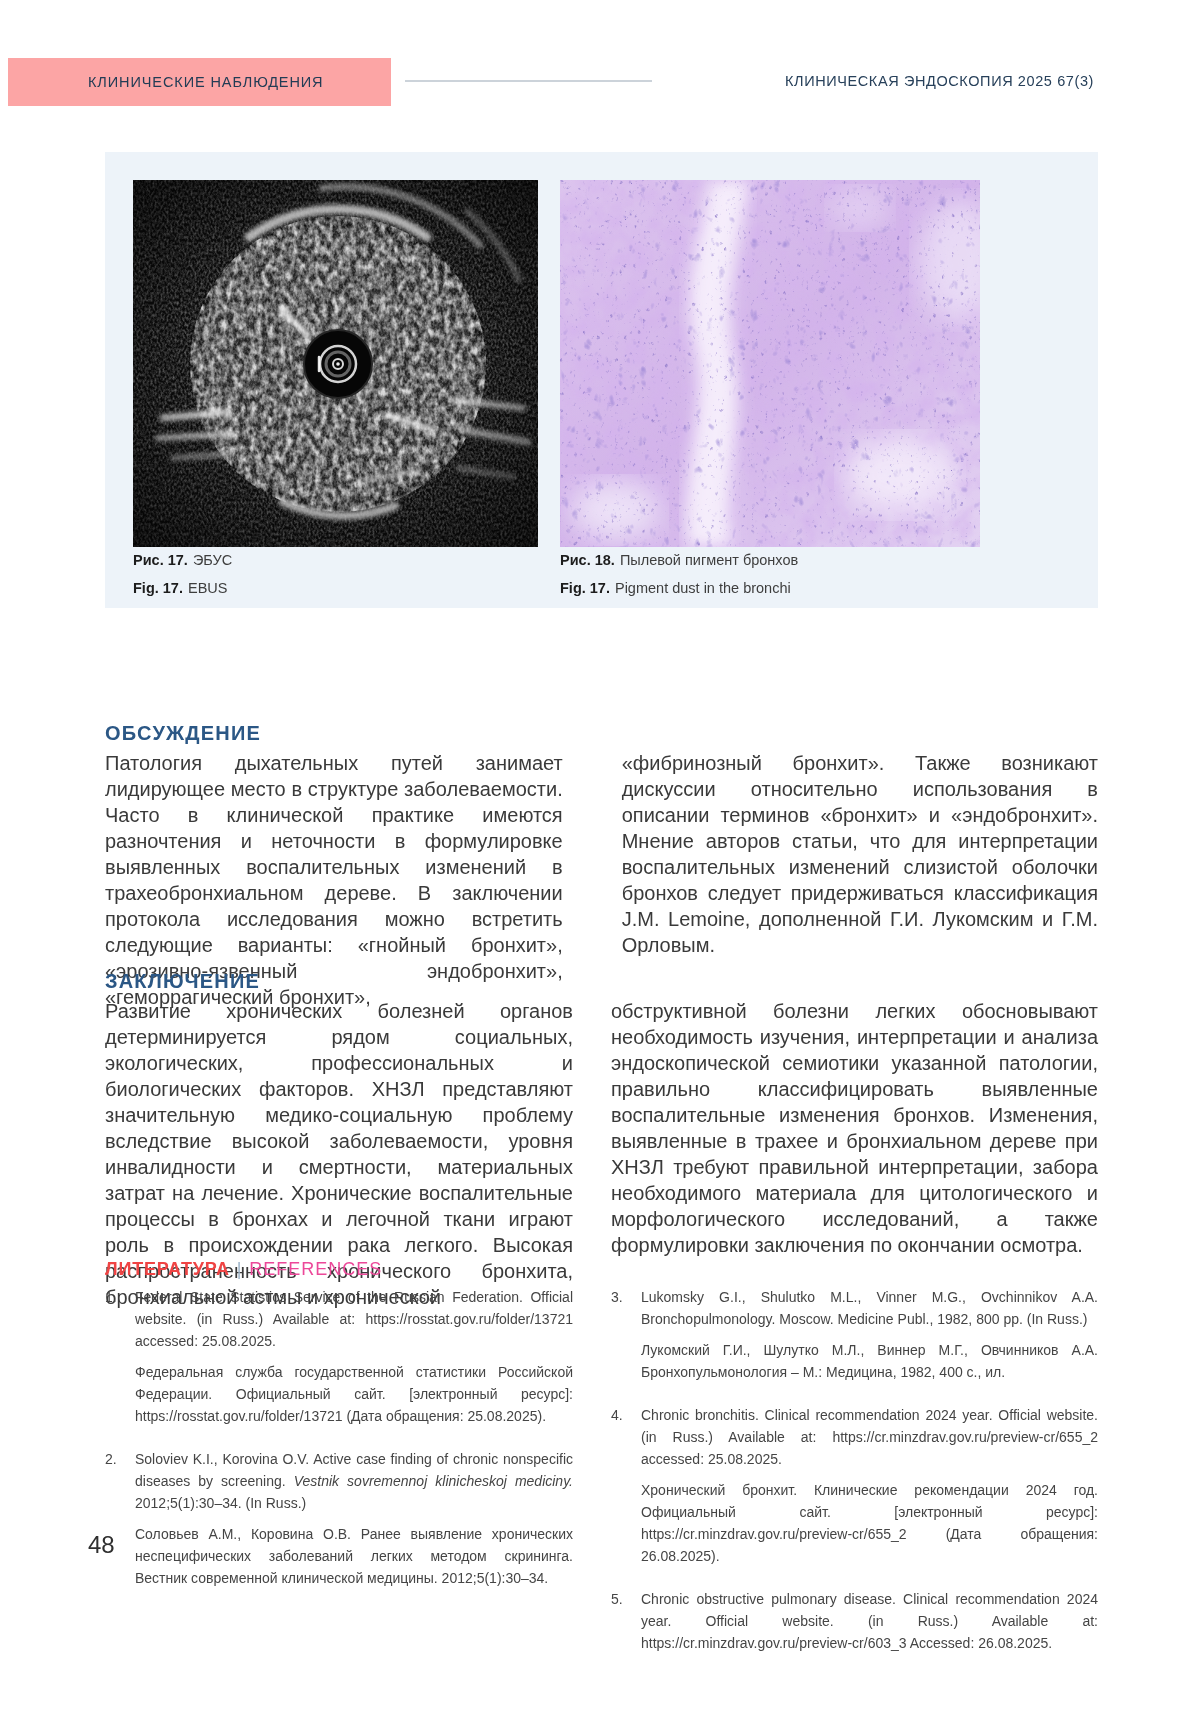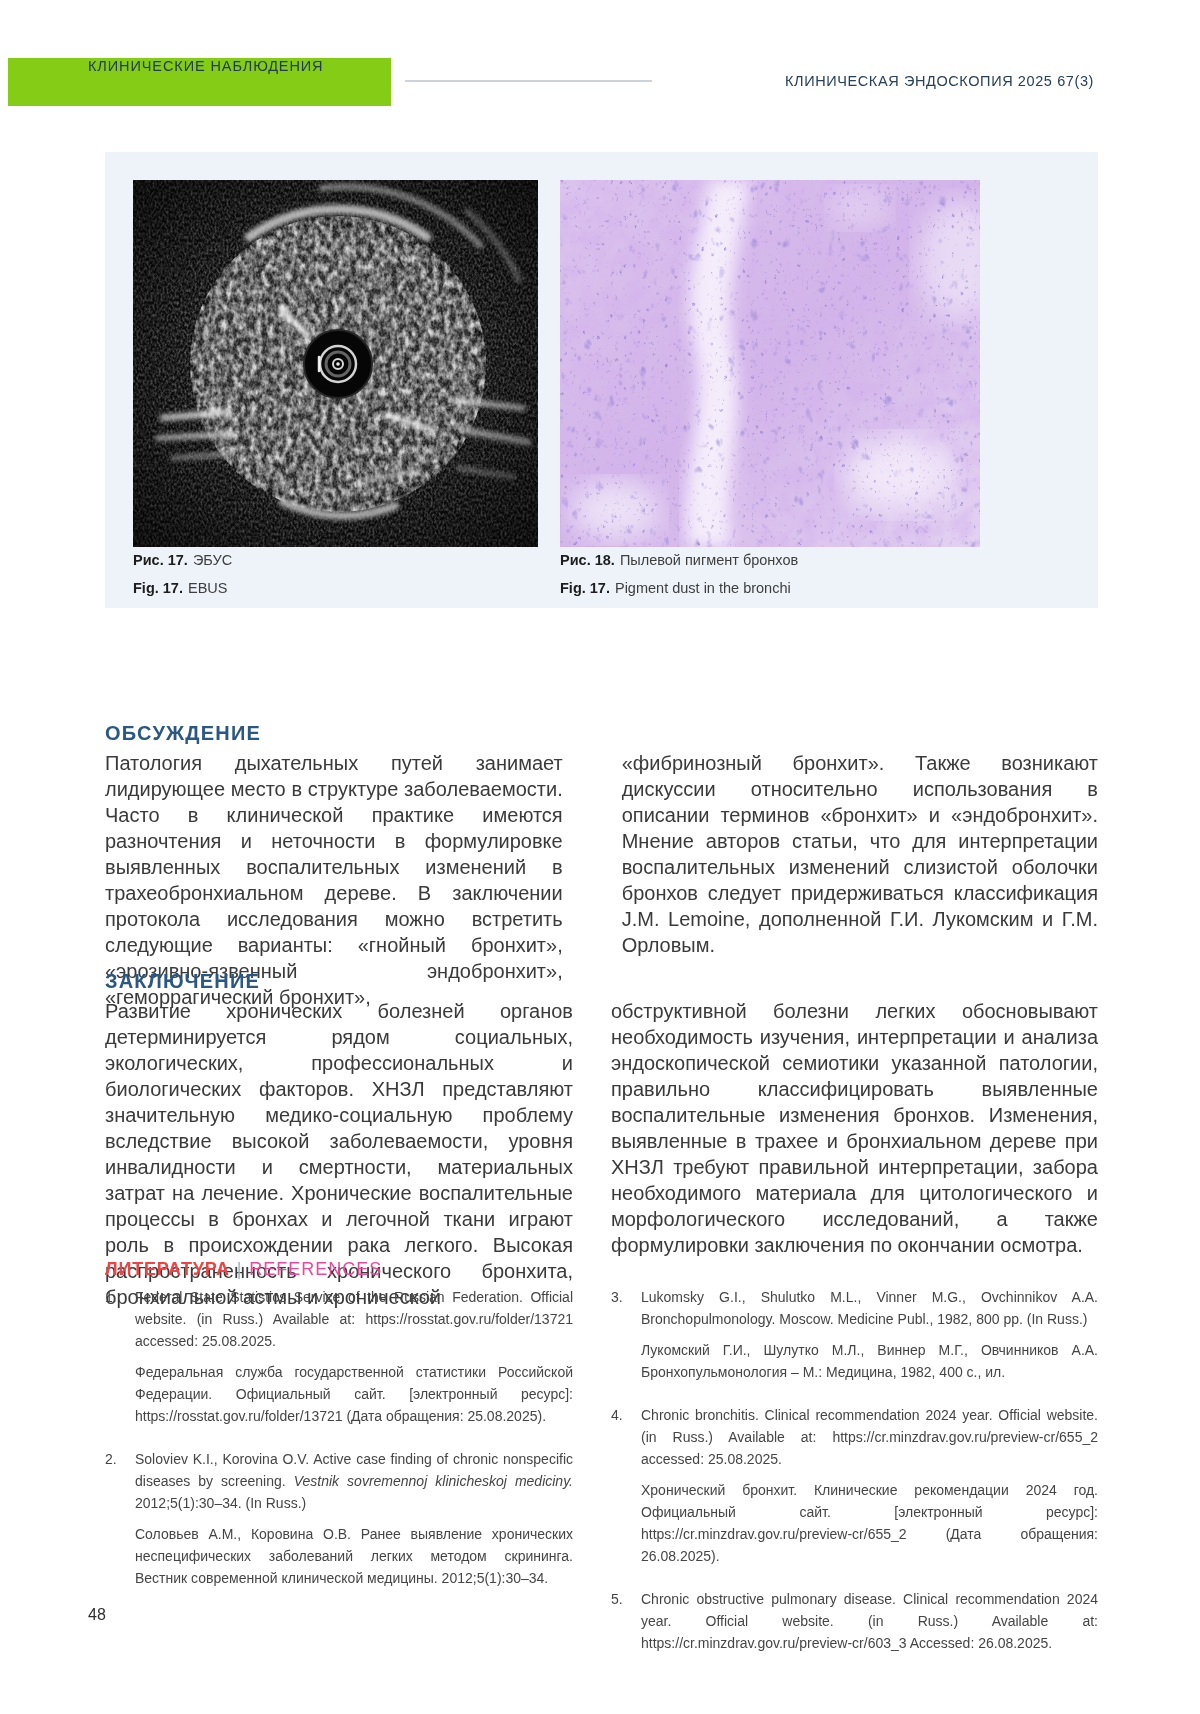--- a/index.html
+++ b/index.html
@@ -1,21 +1,21 @@
 <!DOCTYPE html>
 <html lang="ru"><head>
 <meta charset="utf-8">
 <style>
   html,body{margin:0;padding:0;background:#ffffff;width:1200px;height:1714px;overflow:hidden;
     font-family:"Liberation Sans", sans-serif;}
   .page{position:absolute;inset:0;width:1200px;height:1714px;background:#fff;}
 
   
   .header-tag{position:absolute;left:8px;top:58px;width:383px;height:48px;box-sizing:border-box;
-    background:#84cc16;display:flex;padding-left:80px;
+    background:#fca5a5;display:flex;align-items:center;padding-left:80px;
     color:#223c55;font-size:14.5px;letter-spacing:0.9px;}
   .header-rule{position:absolute;left:405px;top:80px;width:247px;height:2px;background:#ccd3da;}
   .journal-title{position:absolute;top:73px;right:106px;color:#27405a;font-size:14.5px;letter-spacing:0.6px;}
 
   
   .figure-panel{position:absolute;left:105px;top:152px;width:993px;height:456px;background:#edf3f9;}
   .fig-img{position:absolute;top:28px;overflow:hidden;}
   .fig-ebus{left:28px;width:405px;height:367px;background:#0c0c0c;}
   .fig-histo{left:455px;width:420px;height:367px;background:#d7bcec;}
   .cap-row{position:absolute;font-size:14.5px;color:#3e3e3e;white-space:nowrap;}
@@ -39,21 +39,21 @@
   .refs-heading .h-div{color:#9db4c9;font-weight:normal;margin:0 7px;}
   .refs-heading .h-en{font-weight:normal;color:#ec4899;letter-spacing:1px;}
   .refs-row{position:absolute;left:105px;top:1286px;width:993px;display:flex;}
   .ref{display:flex;margin-bottom:12px;}
   .ref-num{width:30px;flex-shrink:0;font-size:14px;line-height:22px;color:#454545;}
   .ref-body{flex:1;}
   .ref-body p{margin:0 0 9px 0;font-size:14px;line-height:22px;color:#454545;text-align:justify;text-align-last:left;}
   .ref-body p:empty{display:none;}
   .it{font-style:italic;}
 
-  .page-number{position:absolute;left:88px;top:1606px;font-size:16px;color:#2f2f2f;text-align:center;}
+  .page-number{position:absolute;left:88px;top:1531px;font-size:24px;color:#2f2f2f;text-align:center;}
 </style>
 </head>
 <body>
 
 <div class="page">
 
   <div class="header-tag">
     <span>КЛИНИЧЕСКИЕ НАБЛЮДЕНИЯ</span>
   </div>
   <div class="header-rule"></div>

